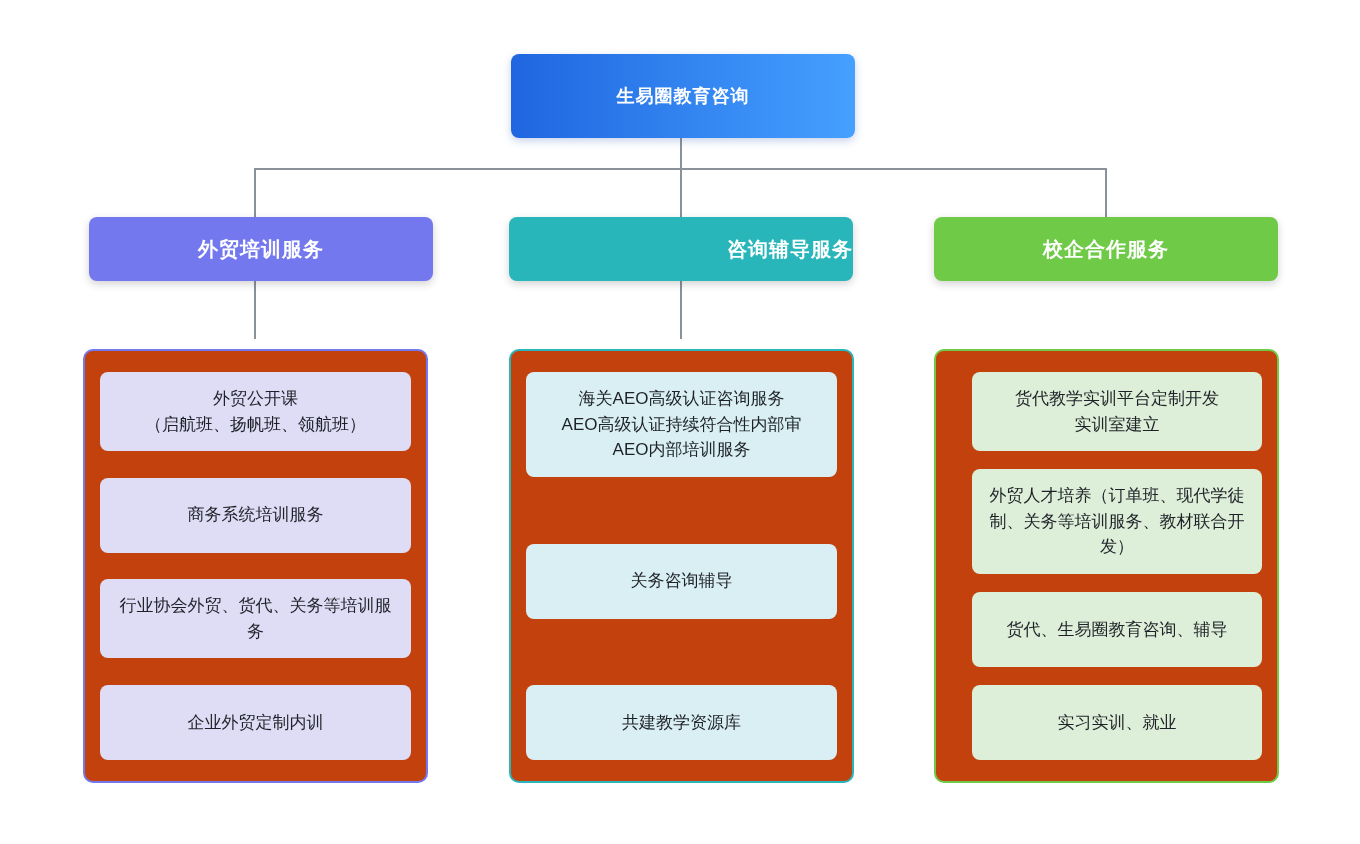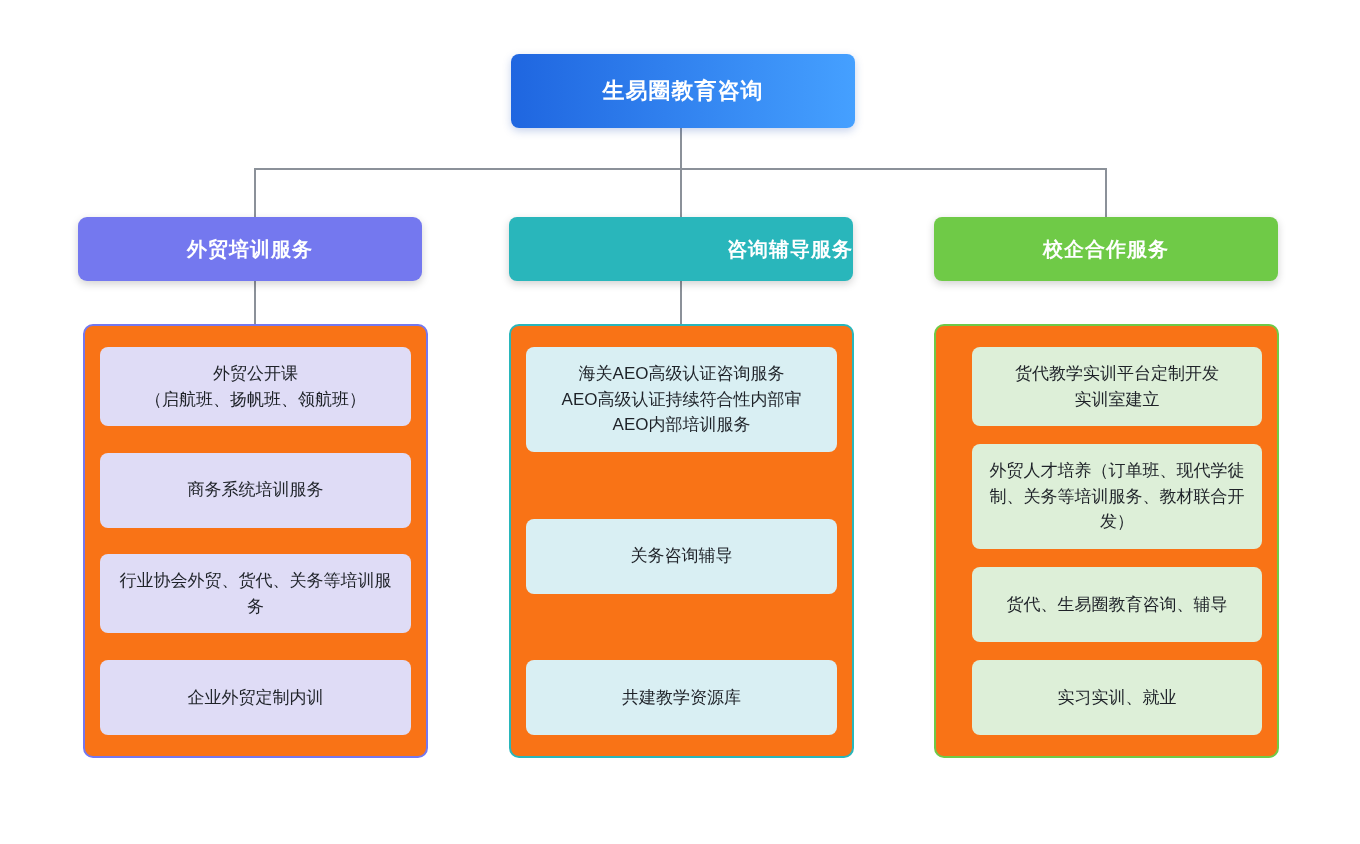--- a/index.html
+++ b/index.html
@@ -20,50 +20,50 @@
     position: absolute;
     background: var(--connector, #8b9199);
   }
   .connector.v { width: 2px; }
   .connector.h { height: 2px; }
 
   
   .root-node {
     position: absolute;
     left: 511px; top: 54px;
-    width: 344px; height: 74px;
+    width: 344px; height: 84px;
     background: linear-gradient(90deg, var(--root-start, #1f66e0), var(--root-end, #45a0ff));
     border-radius: 8px;
     display: flex; align-items: center; justify-content: center;
-    color: #ffffff; font-size: 22px; font-weight: 700; letter-spacing: 1px;
+    color: #ffffff; font-size: 18px; font-weight: 700; letter-spacing: 1px;
     box-shadow: 0 3px 8px rgba(30, 80, 180, 0.25);
     text-align: right;
   }
 
   
   .branch-header {
     position: absolute;
     top: 217px;
     width: 344px; height: 64px;
     border-radius: 8px;
     display: flex; align-items: center; justify-content: center;
     color: #ffffff; font-size: 20px; font-weight: 700; letter-spacing: 1px;
     box-shadow: 0 3px 8px rgba(0, 0, 0, 0.18);
   }
-  .branch-header.b0 { left: 78px;  background: var(--branch0, #7478ef); border-radius: 9px; }
+  .branch-header.b0 { left: 89px;  background: var(--branch0, #7478ef); }
   .branch-header.b1 { left: 509px; background: var(--branch1, #29b6bb); justify-content: flex-end; }
   .branch-header.b2 { left: 934px; background: var(--branch2, #6fca47); text-align: center; }
 
   
   .branch-box {
     position: absolute;
-    top: 324px;
+    top: 349px;
     width: 345px; height: 434px;
     box-sizing: border-box;
-    background: #f97316;
+    background: #c2410c;
     border-radius: 10px;
     border: 2px solid;
     display: flex; flex-direction: column;
     justify-content: space-between;
     padding: 21px 15px;
   }
   .branch-box.b0 { left: 83px;  border-color: var(--branch0, #7478ef); }
   .branch-box.b1 { left: 509px; border-color: var(--branch1, #29b6bb); }
   .branch-box.b2 { left: 934px; border-color: var(--branch2, #6fca47); padding-left: 36px; }
 

